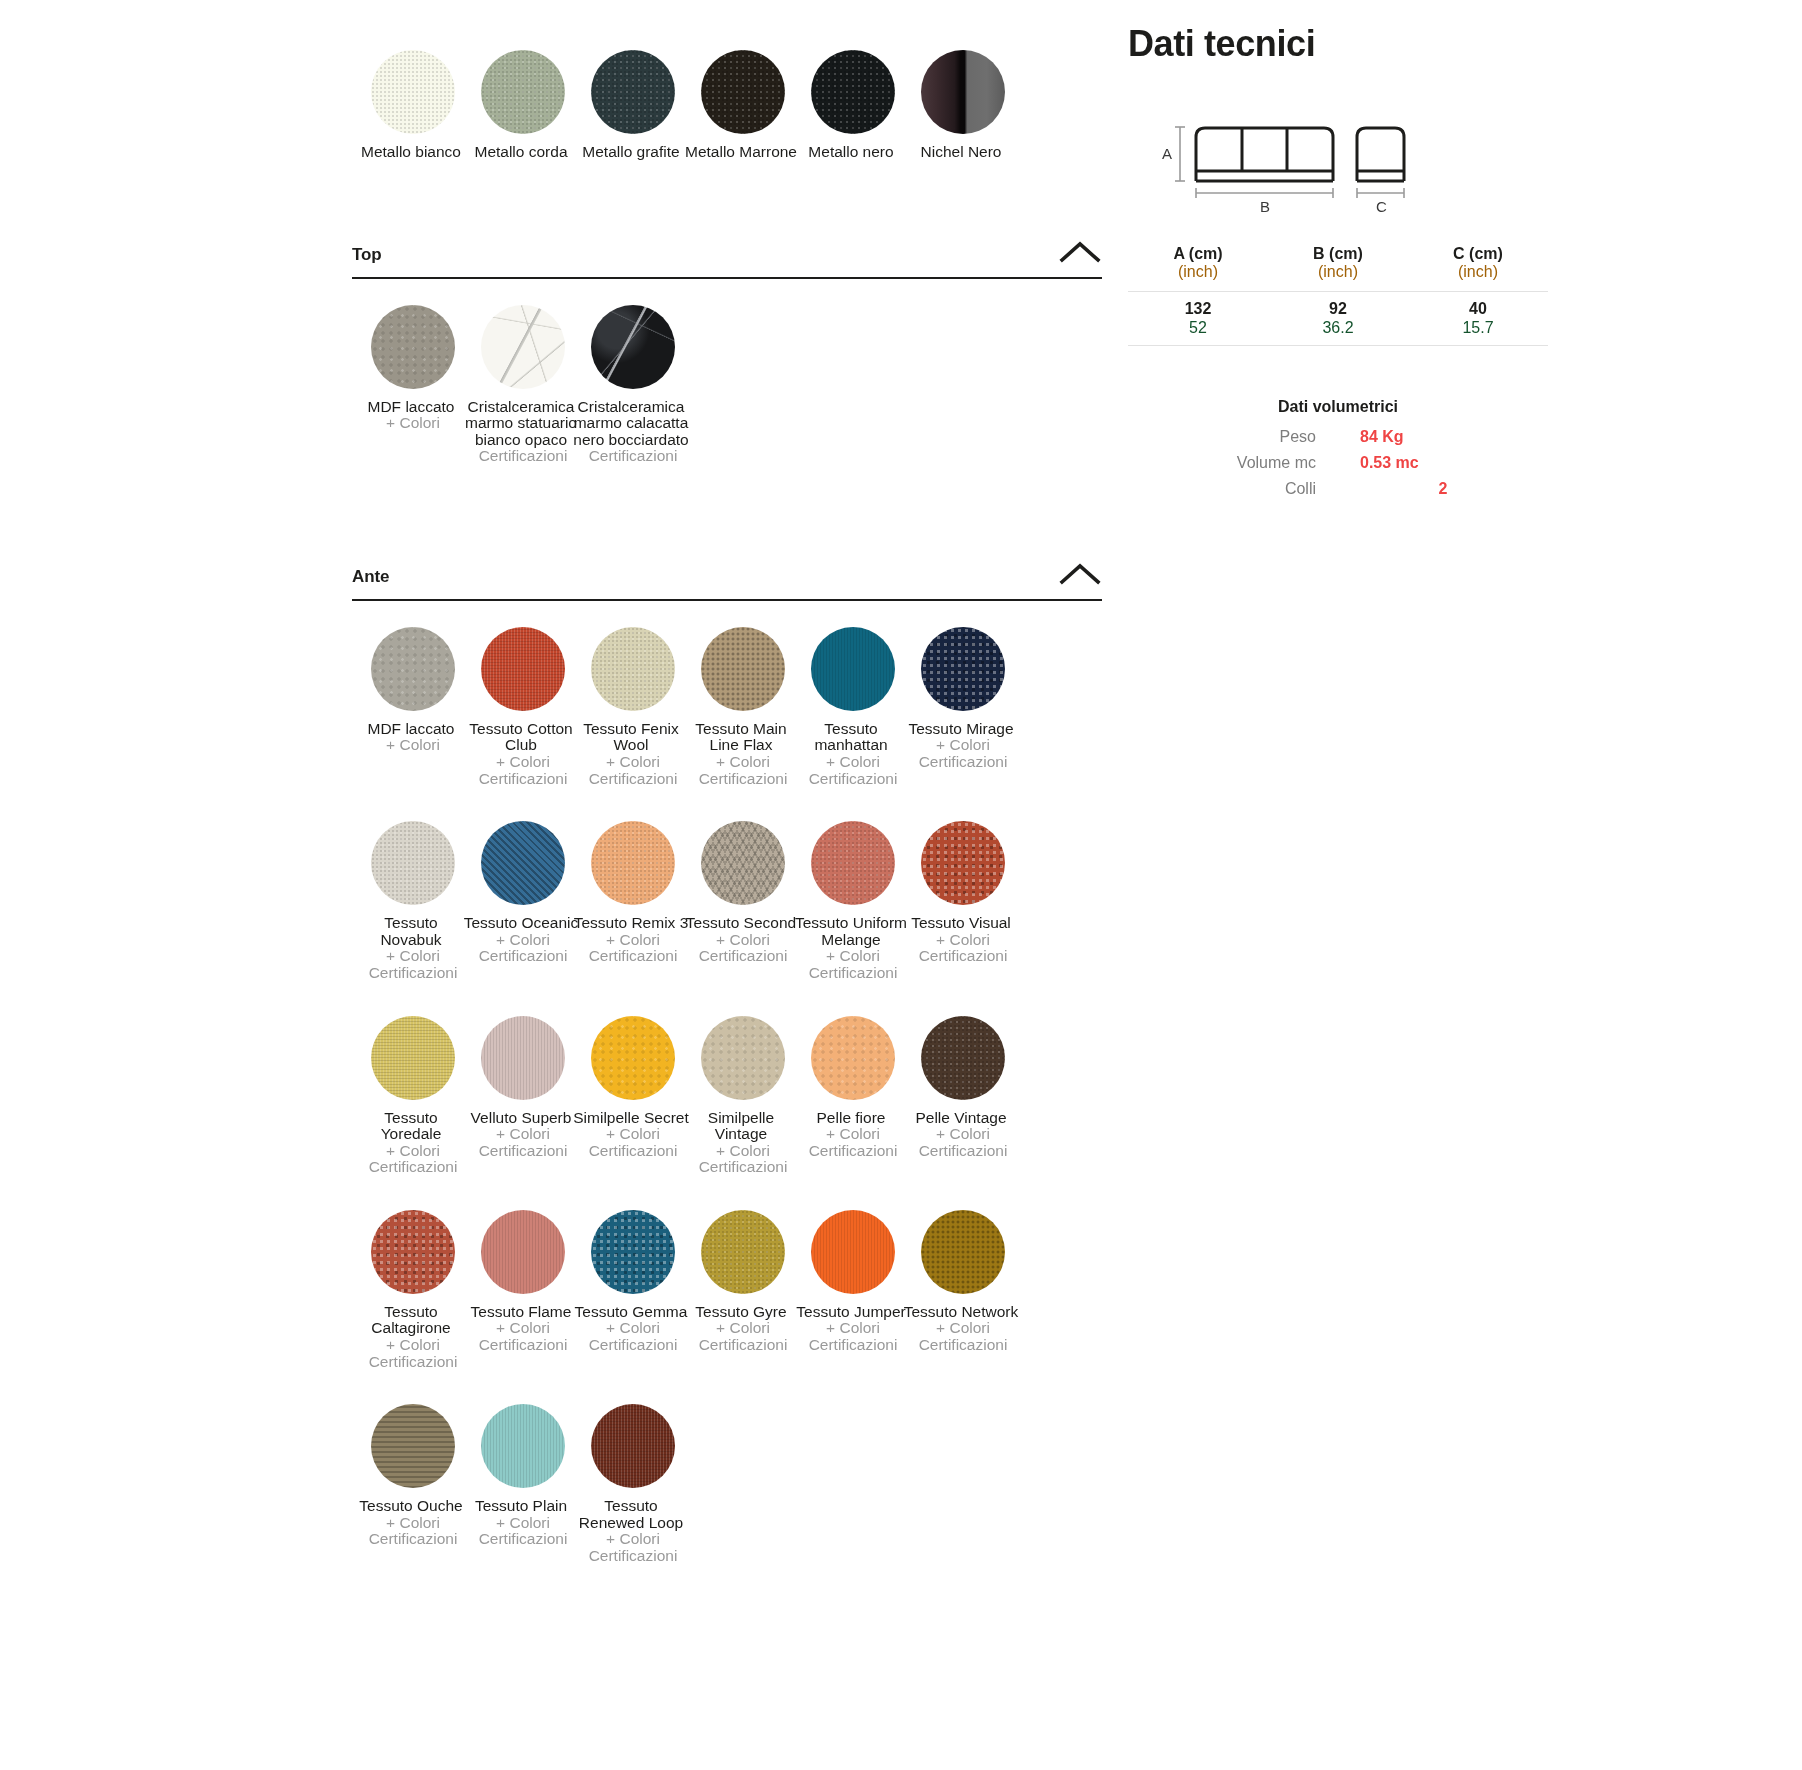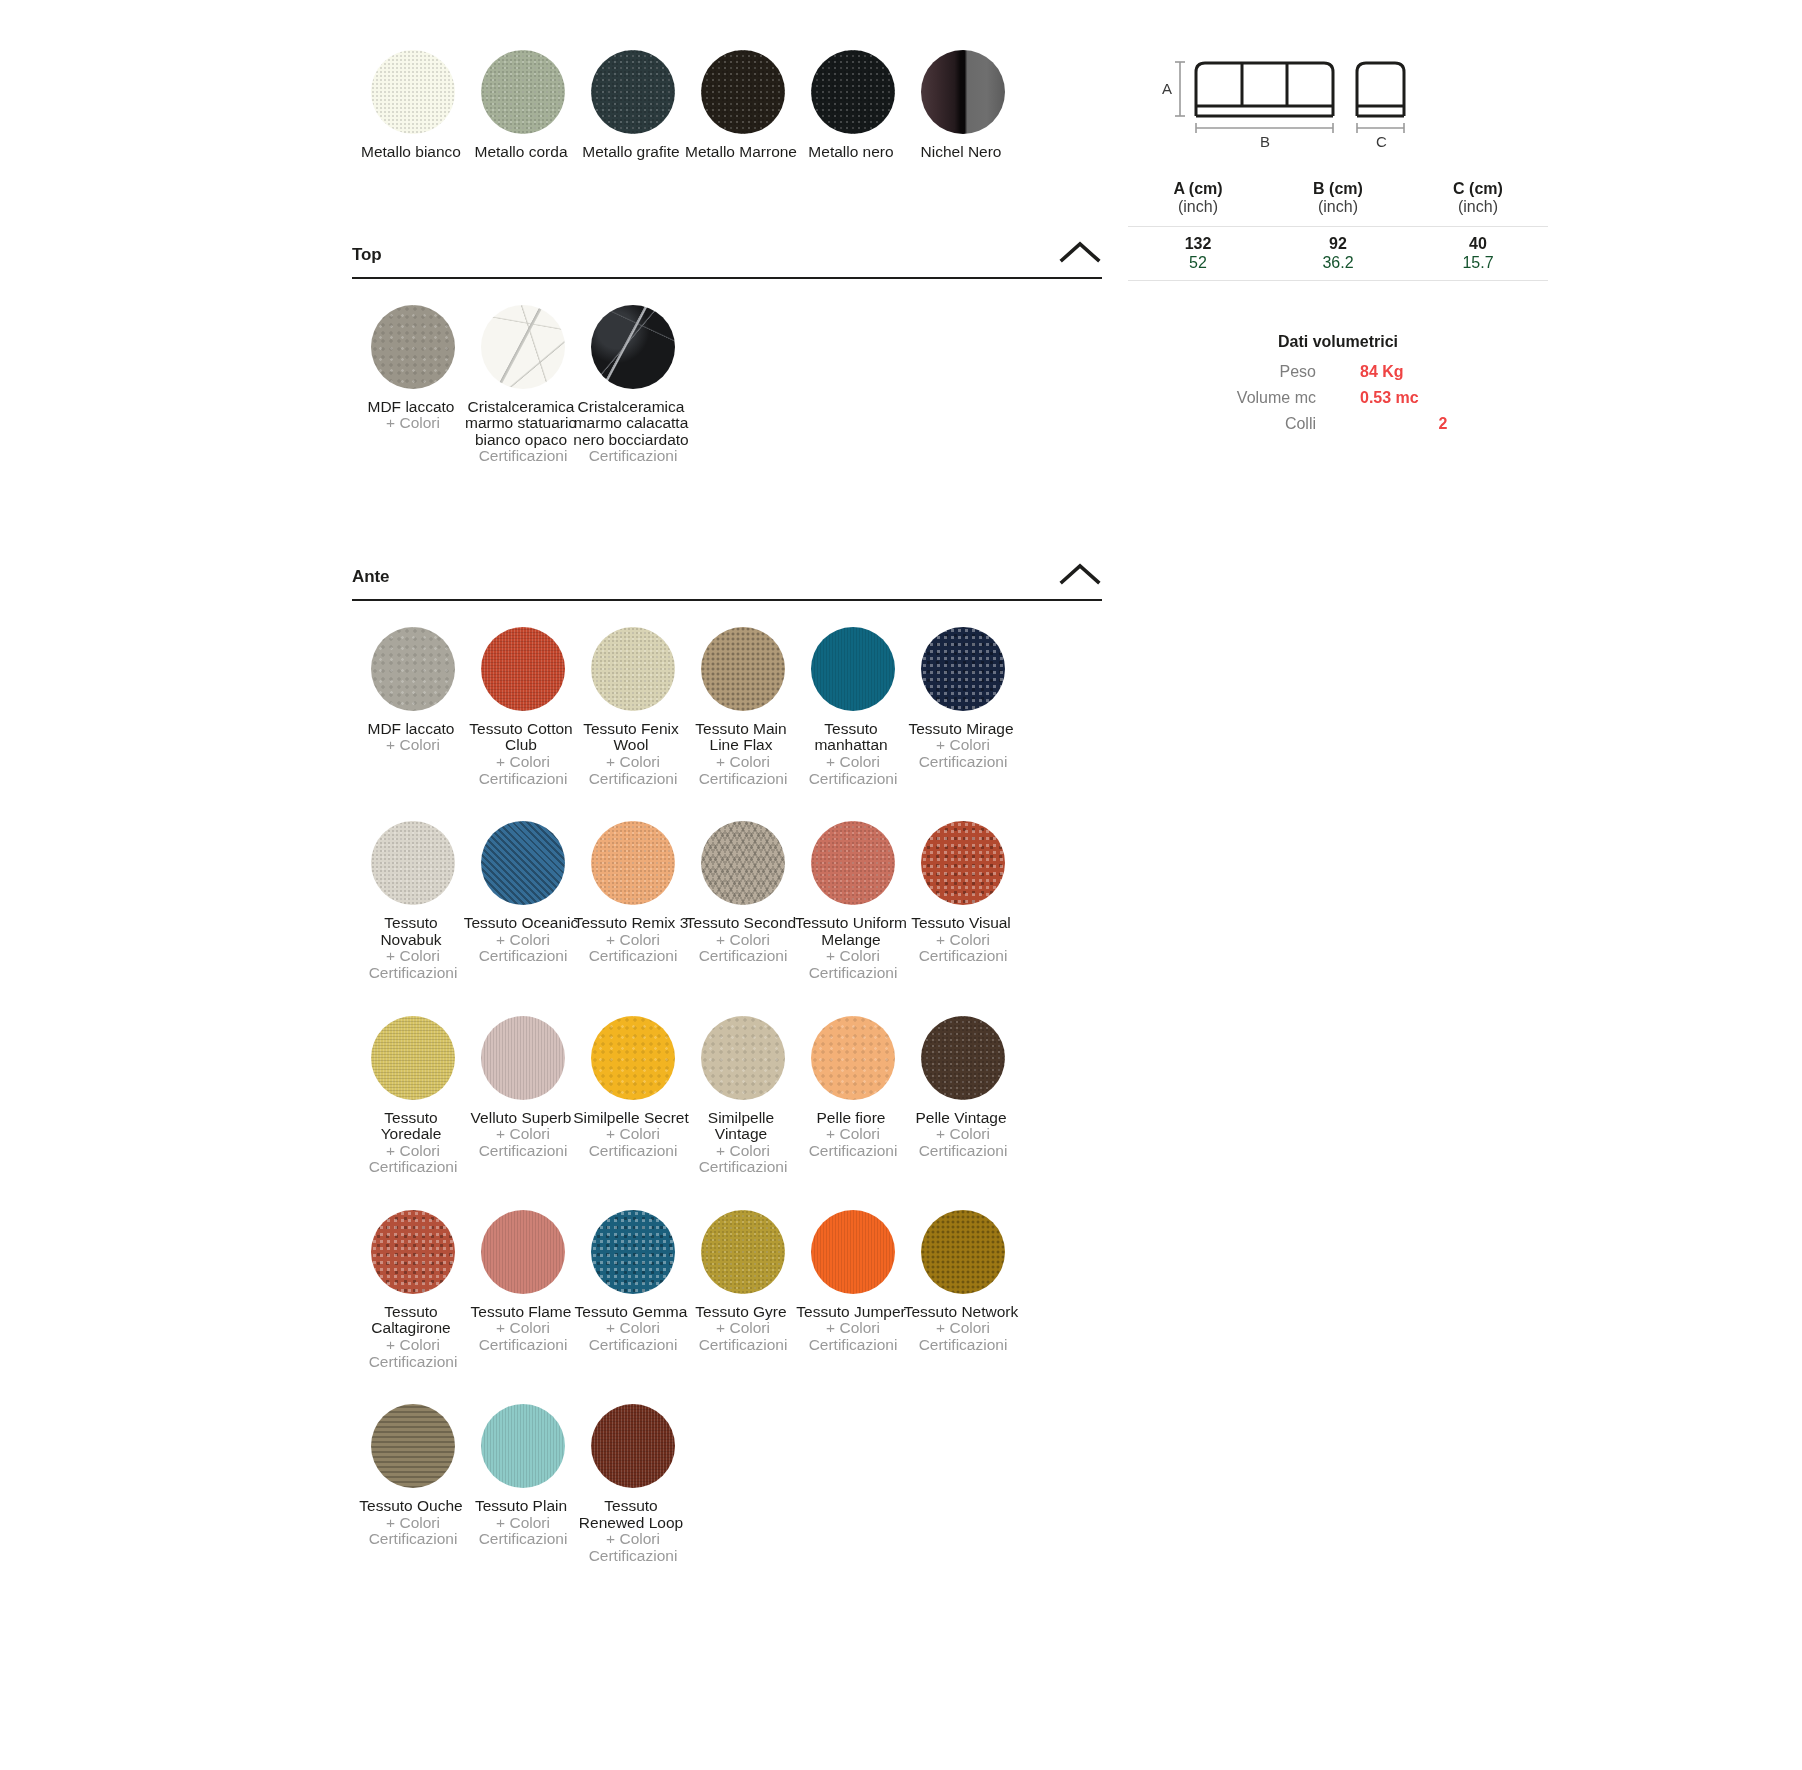--- a/index.html
+++ b/index.html
@@ -120,21 +120,21 @@
     font-size: 16px;
     font-weight: bold;
     color: #1d1d1b;
     text-align: center;
     padding: 0 0 2px 0;
     width: 33.33%;
   }
   .dim-table th .inch {
     display: block;
     font-weight: normal;
-    color: #404040;
+    color: #a16207;
     font-size: 16px;
     padding-bottom: 8px;
   }
   .dim-table tbody tr { border-top: 1px solid #e2e2e2; border-bottom: 1px solid #e2e2e2;}
   .dim-table td {
     text-align: center;
     padding: 8px 0 8px 0;
     font-size: 16px;
     font-weight: bold;
     color: #1d1d1b;
@@ -467,20 +467,21 @@
             <div class="swatch-sub">+ Colori</div>
             <div class="swatch-sub">Certificazioni</div>
           </div>
         </div>
     </div>
 
   </div>
 
   <div class="col-right">
 
+    <h1 class="page-title">Dati tecnici</h1>
 
     <div class="section">
 
       <div class="dim-drawing">
         <svg width="360" height="98" viewBox="0 0 360 98">
 
           <g stroke="#9a9a9a" stroke-width="1.6">
             <line x1="52" y1="12" x2="52" y2="66"></line>
             <line x1="47" y1="12" x2="57" y2="12"></line>
             <line x1="47" y1="66" x2="57" y2="66"></line>

